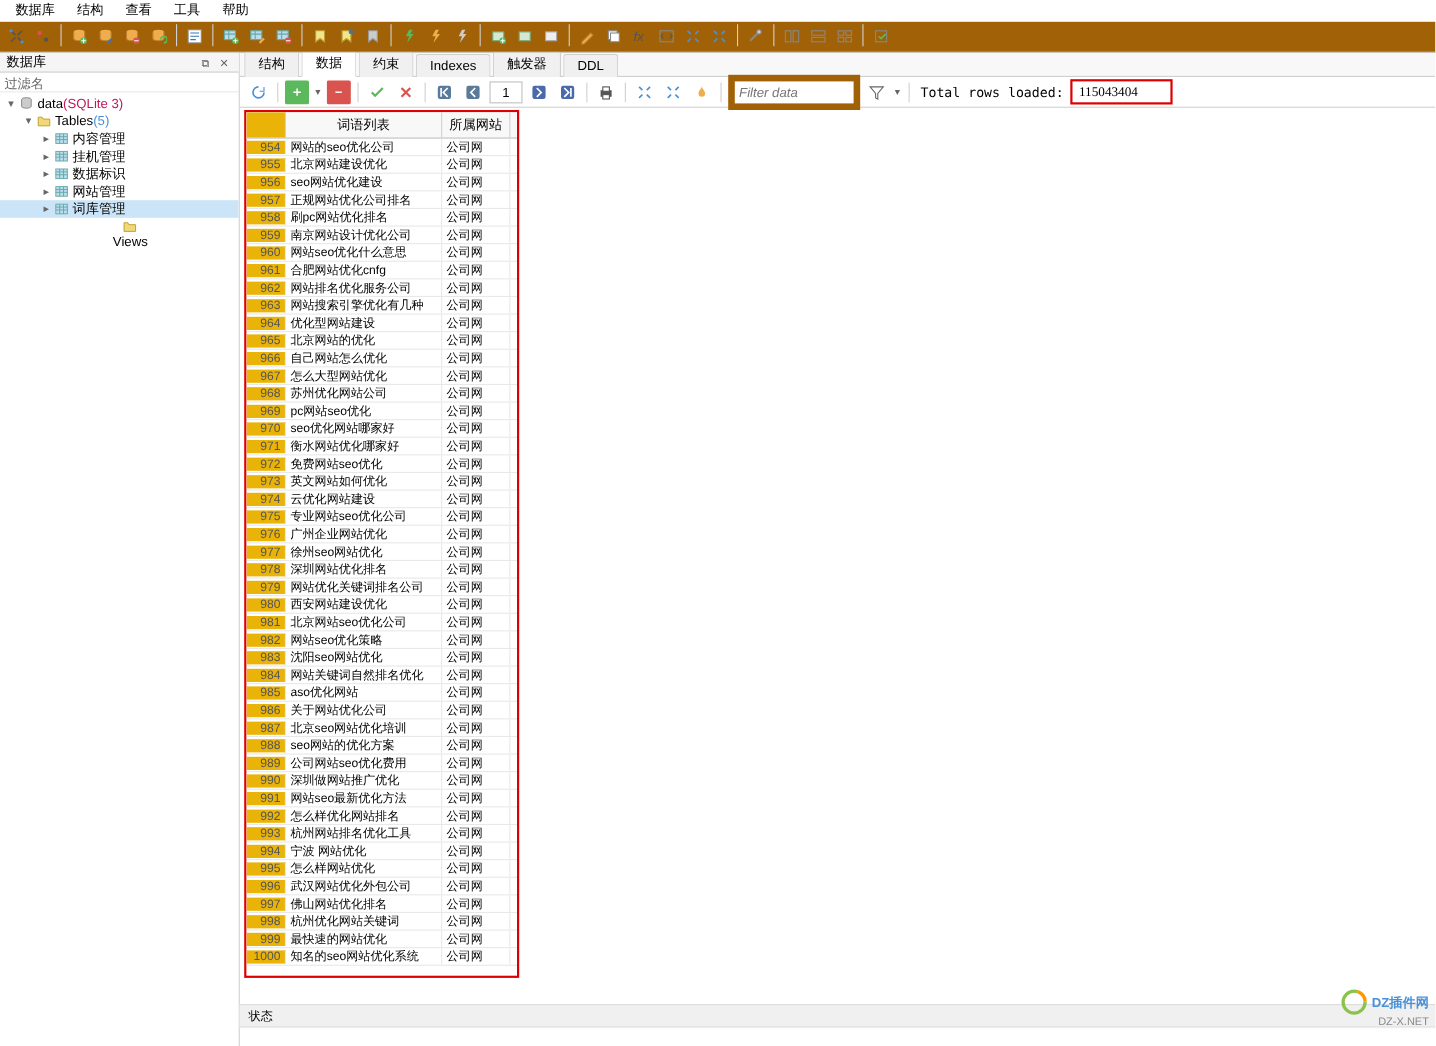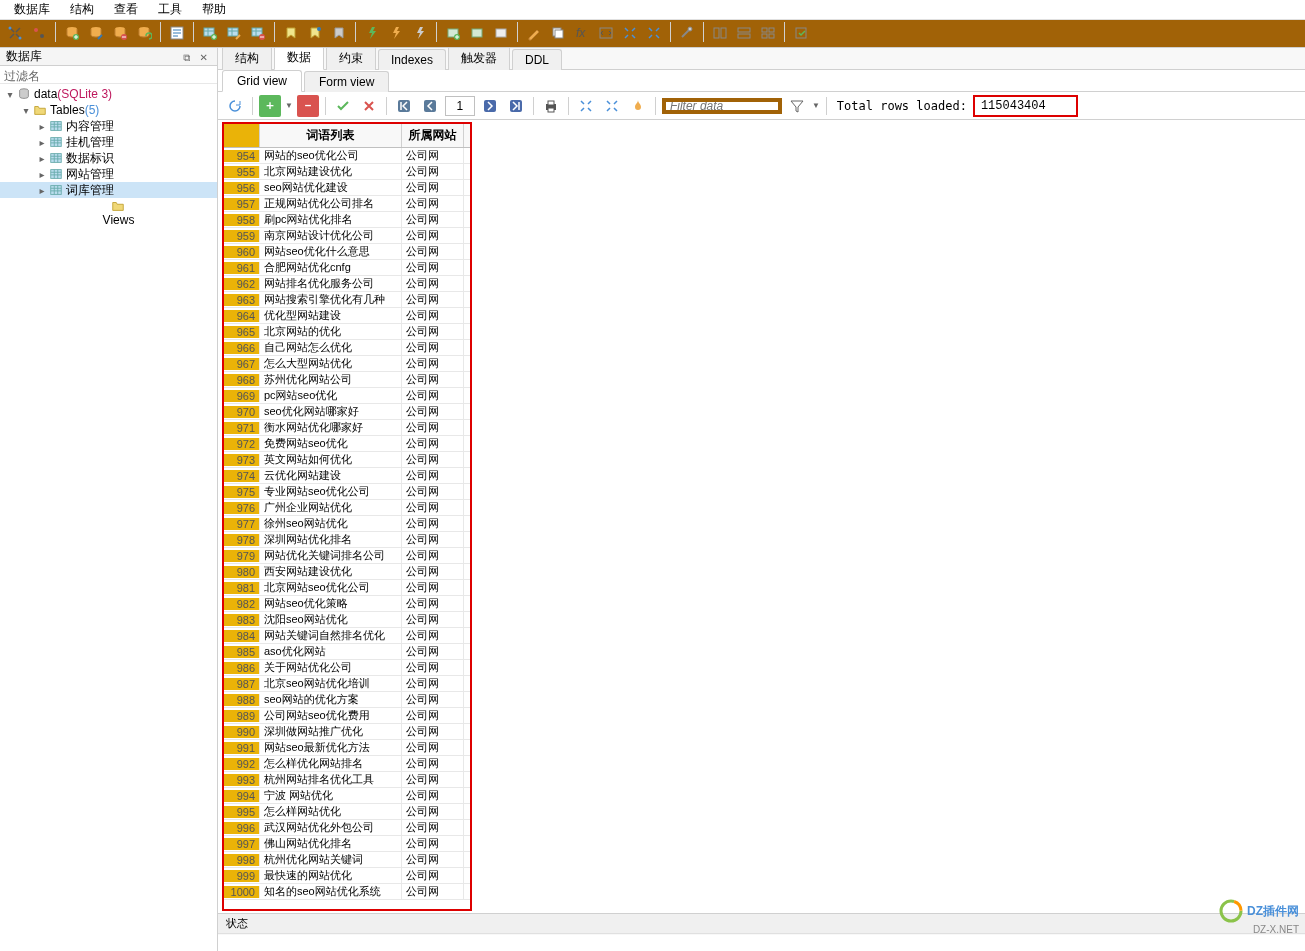--- a/index.html
+++ b/index.html
@@ -23,26 +23,26 @@
 .tabs{display:flex;height:22px;background:#f8f8f8;border-bottom:1px solid #d0d0d0;align-items:flex-end;padding-left:4px}
 .tab{padding:3px 12px;border:1px solid #d0d0d0;border-bottom:none;background:#f0f0f0;margin-right:2px;cursor:pointer;border-radius:3px 3px 0 0;position:relative;top:1px}
 .tab.active{background:#fff;border-bottom:1px solid #fff}
 .subtabs{display:flex;height:22px;border-bottom:1px solid #d0d0d0;align-items:flex-end;padding-left:4px;background:#fff}
 .subtab{padding:3px 14px;border:1px solid #d0d0d0;border-bottom:none;background:#f0f0f0;margin-right:2px;cursor:pointer;border-radius:3px 3px 0 0;position:relative;top:1px}
 .subtab.active{background:#fff;border-bottom:1px solid #fff}
 .databar{display:flex;height:28px;align-items:center;padding:2px 6px;gap:4px;border-bottom:1px solid #d0d0d0}
 .databar .db{width:22px;height:22px;display:flex;align-items:center;justify-content:center;cursor:pointer;border:1px solid transparent;border-radius:2px}
 .databar .sep{width:1px;height:18px;background:#d0d0d0;margin:0 2px}
 .page-input{width:30px;height:20px;border:1px solid #c0c0c0;text-align:center}
-.filter-input{width:120px;height:16px;border:4px solid #a16207;padding:0 4px;color:#999;font-style:italic}
+.filter-input{width:120px;height:32px;border:6px solid #a16207;padding:0 4px;color:#999;font-style:italic}
 .total-label{margin-left:4px;font-family:monospace}
-.total-box{border:2px solid #d00;padding:2px 30px 2px 6px;font-family:Liberation Mono, monospace;margin-left:2px}
+.total-box{border:2px solid #d00;padding:2px 30px 2px 6px;font-family:Liberation Serif, serif;margin-left:2px}
 .grid-wrap{border:2px solid #d00;margin:2px 0 0 4px;width:250px;height:calc(100% - 114px);overflow:hidden;display:flex;flex-direction:column}
 .grid-head{display:flex;border-bottom:1px solid #c0c0c0;background:#f8f8f8}
-.gh{padding:3px 4px;border-right:1px solid #d0d0d0;text-align:center;font-weight:bold;overflow:hidden}
+.gh{padding:3px 4px;border-right:1px solid #d0d0d0;text-align:center;font-weight:normal;overflow:hidden}
 .grid-body{flex:1;overflow-y:auto;overflow-x:hidden}
 .grow{display:flex;border-bottom:1px solid #e8e8e8;height:16px;align-items:center}
 .gc{padding:0 4px;border-right:1px solid #e8e8e8;overflow:hidden;white-space:nowrap;font-size:11px}
 .c0{width:36px;text-align:right;color:#555;background:#eab308}
 .c1{width:142px}
 .c2{width:62px}
 .status-area{position:absolute;bottom:16px;left:218px;right:0;height:22px;border-top:1px solid #d0d0d0;background:#f8f8f8}
 .status-head{padding:2px 8px;background:#f0f0f0;border-bottom:1px solid #e0e0e0;font-size:11px}
 .watermark{position:absolute;right:6px;bottom:28px;display:flex;align-items:center;gap:4px;color:#4a90d9;font-size:14px;font-weight:bold}
 .watermark .sub{position:absolute;right:0;bottom:-12px;font-size:10px;color:#888;font-weight:normal}
@@ -353,24 +353,20 @@
 
   <div class="content">
     <div class="tabs" id="tabs">
         <span class="tab">结构</span>
         <span class="tab active">数据</span>
         <span class="tab">约束</span>
         <span class="tab">Indexes</span>
         <span class="tab">触发器</span>
         <span class="tab">DDL</span>
       </div>
-    <div class="subtabs" id="subtabs">
-        <span class="subtab active">Grid view</span>
-        <span class="subtab">Form view</span>
-      </div>
 
     <div class="databar">
       <div class="db">
           <svg class="ico-svg" viewBox="0 0 16 16">
             <path d="M8 3a5 5 0 1 0 5 5" stroke="#4a90d9" fill="none" stroke-width="1.5"></path>
             <path d="M13 3v4h-4" stroke="#4a90d9" fill="none"></path>
           </svg>
         </div>
       <div class="sep"></div>
       <div class="db" style="background:#5cb85c;color:#fff;font-weight:bold">＋</div>

